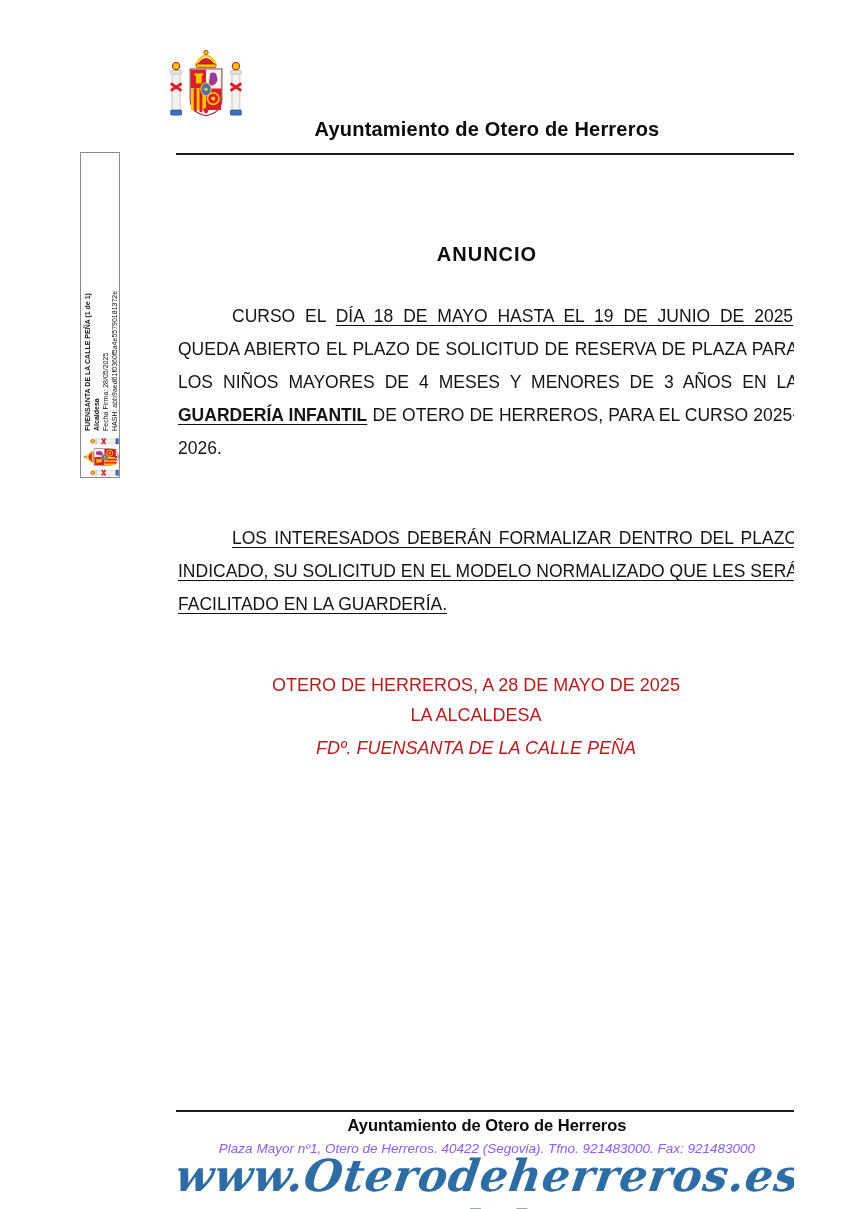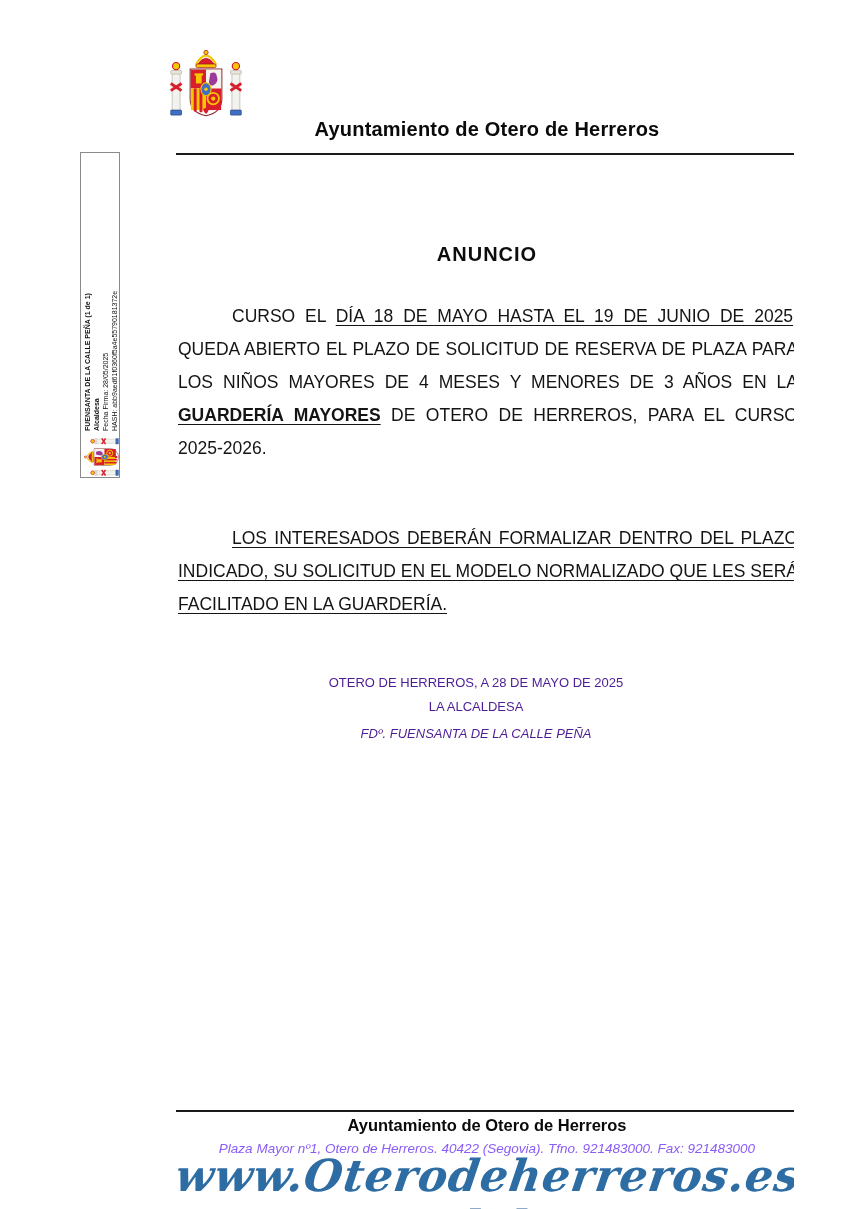--- a/index.html
+++ b/index.html
@@ -43,21 +43,21 @@
     color:#0d0d0d;
   }
   .para {
     position:absolute; left:120px; width:620px;
     font-size:17.5px; line-height:33px; text-align:justify; color:#141414;
   }
   .p1 { top:300px; text-indent:54px; }
   .p2 { top:498px; text-indent:54px;margin-top:24px; }
   .para u { text-underline-offset:3px; }
   .sig-block { position:absolute; left:118px; top:675px; width:600px; text-align:center; }
-  .sig-block div { font-size:13px; color:#4c1d95; }
+  .sig-block div { font-size:18px; color:#b91c1c; }
   .sig-block .gap1 { margin-top:9px; }
   .sig-block .gap2 { margin-top:12px;font-style:italic; }
 
   
   .validation-box { position:absolute; left:788px; top:745px; width:44px; height:375px; }
   .validation-inner {
     position:absolute; left:0; top:0; width:375px; height:44px;
     transform:translateY(375px) rotate(-90deg); transform-origin:0 0;
     font-size:8px; line-height:12px; color:#222; white-space:nowrap;
     display:flex; flex-direction:column; justify-content:flex-end;
@@ -160,21 +160,21 @@
         <div class="b">FUENSANTA DE LA CALLE PEÑA (1 de 1)</div>
         <div class="b">Alcaldesa</div>
         <div>Fecha Firma: 28/05/2025</div>
         <div>HASH: abb9aed61f0360f5a4e55790181372e</div>
       </div>
     </div>
   </div>
 
   <div class="anuncio-title">ANUNCIO</div>
 
-  <p class="para p1"><span>CURSO EL </span><u><span>DÍA 18 DE MAYO HASTA EL 19 DE JUNIO DE 2025</span></u><span>, QUEDA ABIERTO EL PLAZO DE SOLICITUD DE RESERVA DE PLAZA PARA LOS NIÑOS MAYORES DE 4 MESES Y MENORES DE 3 AÑOS EN LA </span><u><b>GUARDERÍA MAYORES</b></u><span> DE OTERO DE HERREROS, PARA EL CURSO 2025-2026.</span></p>
+  <p class="para p1"><span>CURSO EL </span><u><span>DÍA 18 DE MAYO HASTA EL 19 DE JUNIO DE 2025</span></u><span>, QUEDA ABIERTO EL PLAZO DE SOLICITUD DE RESERVA DE PLAZA PARA LOS NIÑOS MAYORES DE 4 MESES Y MENORES DE 3 AÑOS EN LA </span><u><b>GUARDERÍA INFANTIL</b></u><span> DE OTERO DE HERREROS, PARA EL CURSO 2025-2026.</span></p>
 
   <p class="para p2"><u><span>LOS INTERESADOS DEBERÁN FORMALIZAR DENTRO DEL PLAZO INDICADO, SU SOLICITUD EN EL MODELO NORMALIZADO QUE LES SERÁ FACILITADO EN LA GUARDERÍA.</span></u></p>
 
   <div class="sig-block">
     <div>OTERO DE HERREROS, A 28 DE MAYO DE 2025</div>
     <div class="gap1">LA ALCALDESA</div>
     <div class="gap2">FDº. FUENSANTA DE LA CALLE PEÑA</div>
   </div>
 
   <div class="validation-box">

